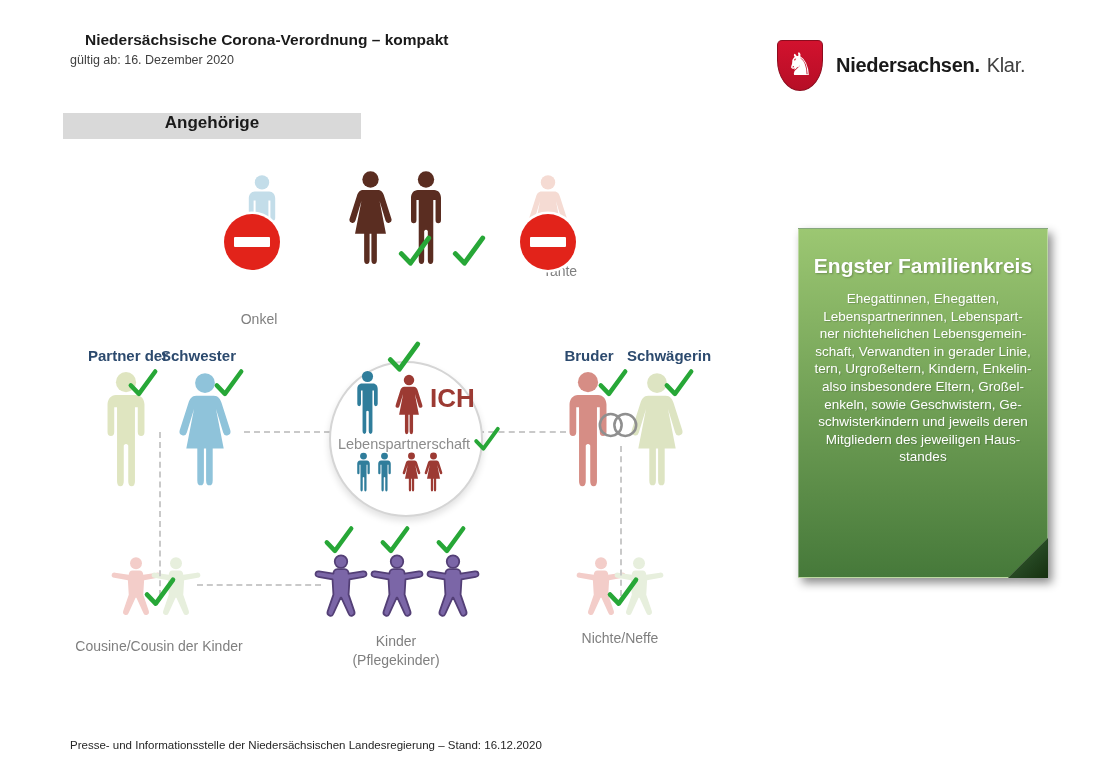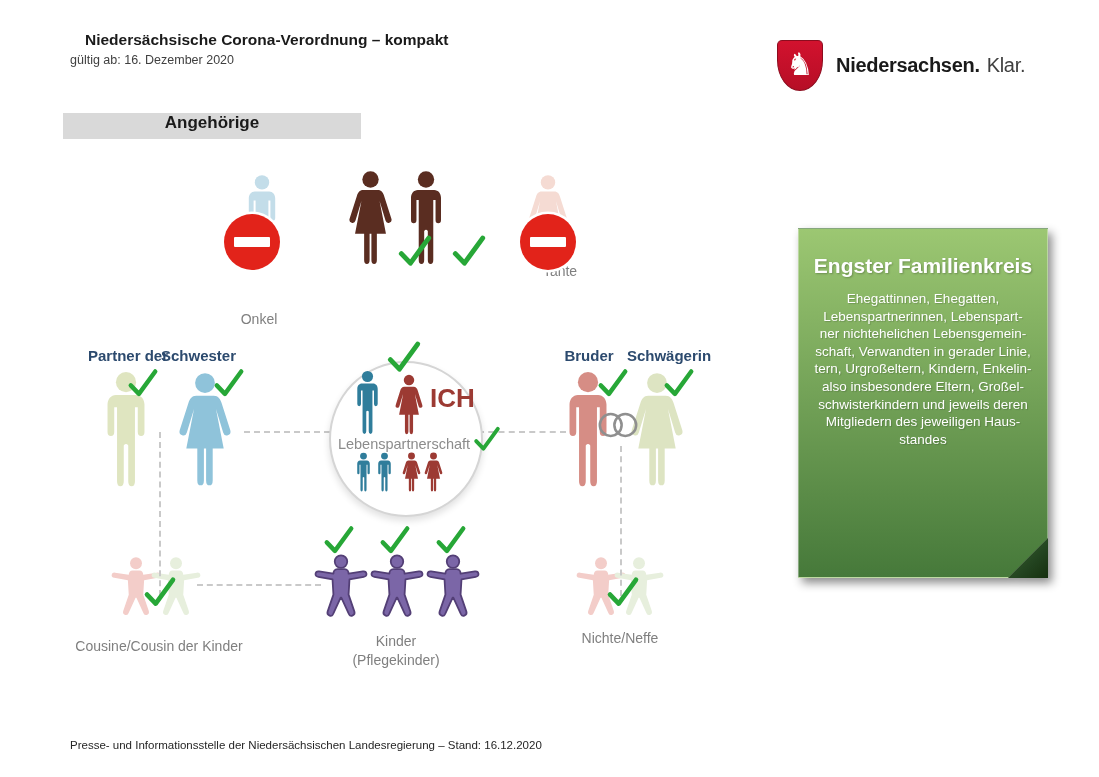--- a/index.html
+++ b/index.html
@@ -359,20 +359,21 @@
   <div class="note-wrap">
     <div class="note">
       <div class="note-title">Engster Familienkreis</div>
       <div class="note-body">
         <span>Ehegattinnen, Ehegatten,</span>
         <span>Lebenspartnerinnen, Lebenspart-</span>
         <span>ner nichtehelichen Lebensgemein-</span>
         <span>schaft, Verwandten in gerader Linie,</span>
         <span>tern, Urgroßeltern, Kindern, Enkelin-</span>
         <span>also insbesondere Eltern, Großel-</span>
+        <span>enkeln, sowie Geschwistern, Ge-</span>
         <span>schwisterkindern und jeweils deren</span>
         <span>Mitgliedern des jeweiligen Haus-</span>
         <span>standes</span>
       </div>
     </div>
     <div class="note-fold"></div>
   </div>
 
   <div class="footer-note">Presse- und Informationsstelle der Niedersächsischen Landesregierung – Stand: 16.12.2020</div>
 

